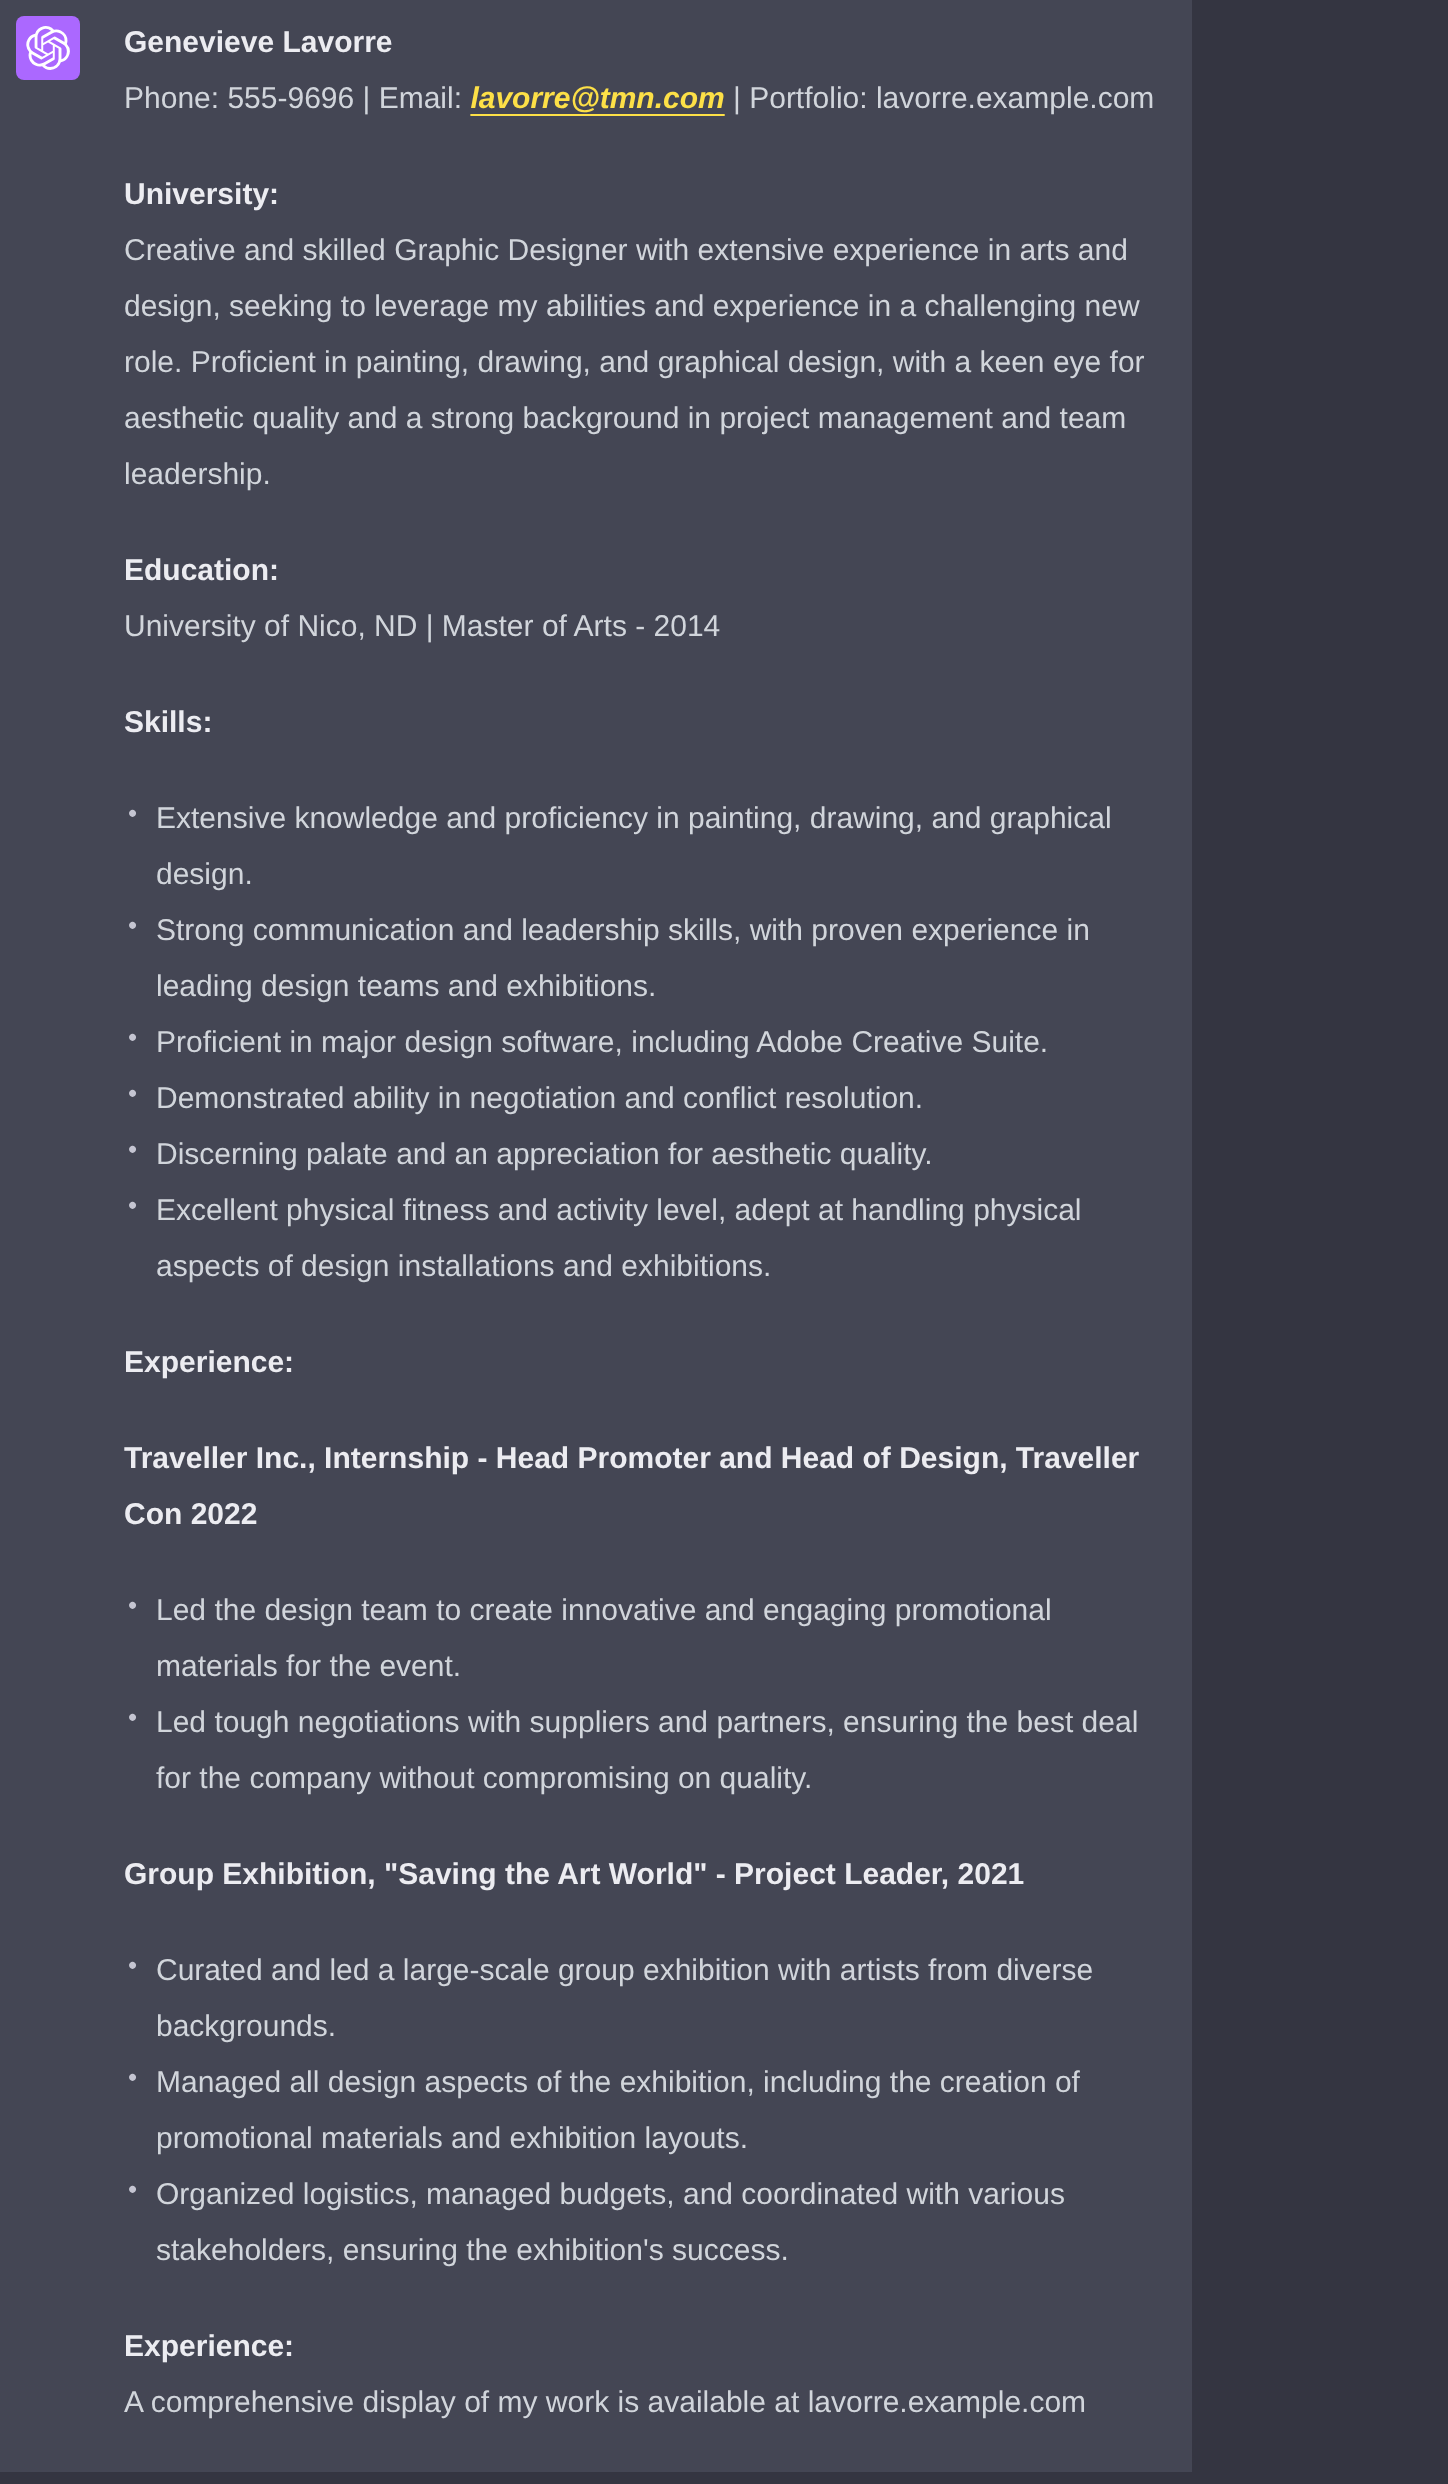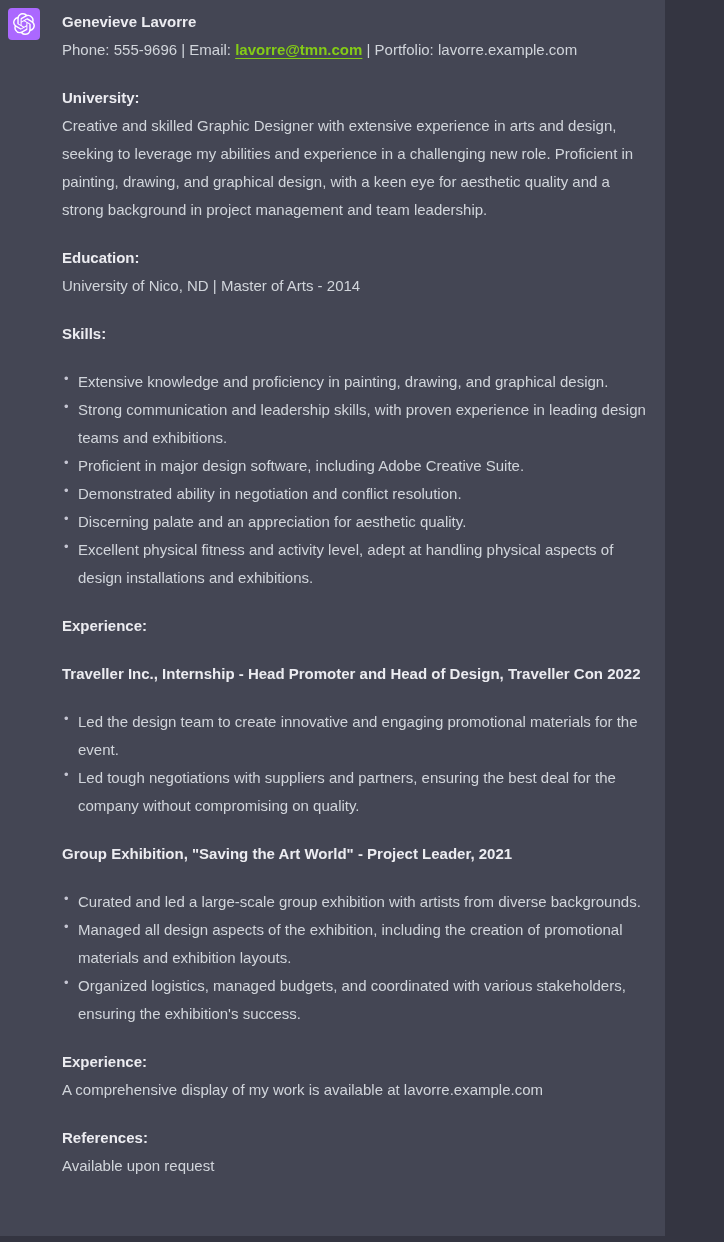--- a/index.html
+++ b/index.html
@@ -9,21 +9,21 @@
   body {
     width: 724px;
     height: 1242px;
     overflow: hidden;
     background: #343541;
     font-family: "Liberation Sans", "DejaVu Sans", sans-serif;
   }
   .message {
     position: relative;
     box-sizing: border-box;
-    width: 665px;
+    width: 596px;
     height: 1236px;
     background: #444654;
     padding: 8px 12px 0 62px;
     color: #D1D5DB;
     font-size: 15px;
     line-height: 28px;
   }
   .avatar {
     position: absolute;
     left: 8px;
@@ -40,25 +40,26 @@
     width: 22px;
     height: 22px;
     fill: #FFFFFF;
   }
   p { margin: 0 0 20px 0; }
   strong, b {
     color: #ECECF1;
     font-weight: 700;
   }
   a.email-link {
-    color: #84cc16;
+    color: #fde047;
     font-weight: 700;
     text-decoration: underline;
     text-underline-offset: 3px;
     cursor: pointer;
+    font-style: italic;
   }
   ul {
     list-style: none;
     margin: 0 0 20px 0;
     padding: 0;
   }
   li {
     position: relative;
     padding-left: 16px;
   }

